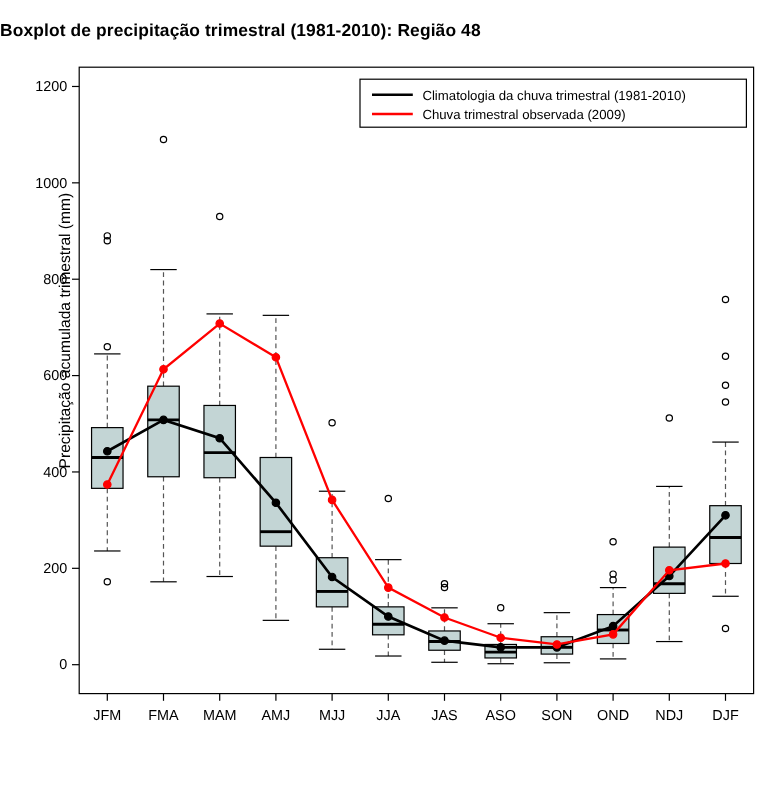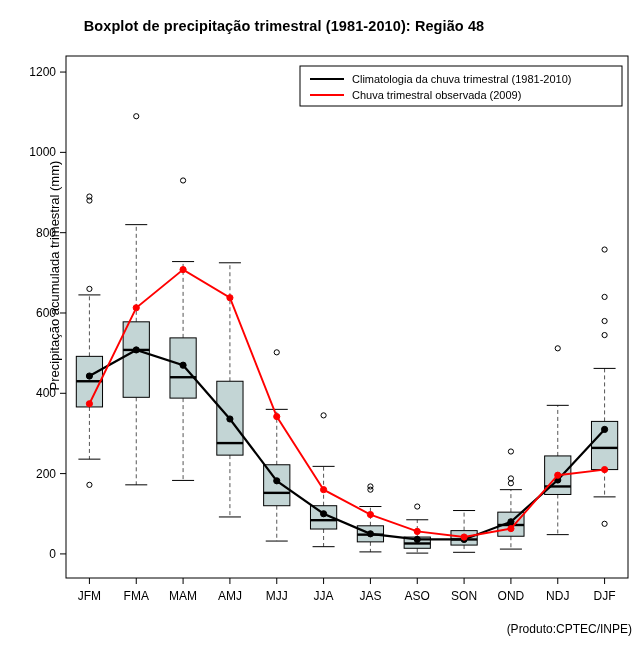--- a/index.html
+++ b/index.html
@@ -17,21 +17,21 @@
   #chart-root {
     position: relative;
     width: 640px;
     height: 660px;
   }
   #chart-title {
     position: absolute;
     top: 18px;
     left: 0;
     width: 568px;
-    text-align: center;
+    text-align: left;
     font-size: 14.5px;
     font-weight: bold;
     letter-spacing: 0.1px;
   }
   #y-axis-label {
     position: absolute;
     left: -96px;
     top: 268px;
     width: 300px;
     text-align: center;
@@ -68,21 +68,20 @@
     fill: #000;
   }
 </style>
 </head>
 <body>
 
 <div id="chart-root">
 
   <div id="chart-title">Boxplot de precipitação trimestral (1981-2010): Região 48</div>
   <div id="y-axis-label">Precipitação acumulada trimestral (mm)</div>
-  <div id="credit">(Produto:CPTEC/INPE)</div>
 
   <svg id="plot" width="640" height="660">
     <g id="plot-area">
         <rect x="66" y="56" width="562" height="522" fill="none" stroke="#000" stroke-width="1"></rect>
         <line x1="60" y1="553.9076923076923" x2="66" y2="553.9076923076923" stroke="#000" stroke-width="1"></line>
         <text x="56" y="557.9076923076923" text-anchor="end" class="tick-label">0</text>
         <line x1="60" y1="473.6" x2="66" y2="473.6" stroke="#000" stroke-width="1"></line>
         <text x="56" y="477.6" text-anchor="end" class="tick-label">200</text>
         <line x1="60" y1="393.29230769230765" x2="66" y2="393.29230769230765" stroke="#000" stroke-width="1"></line>
         <text x="56" y="397.29230769230765" text-anchor="end" class="tick-label">400</text>

